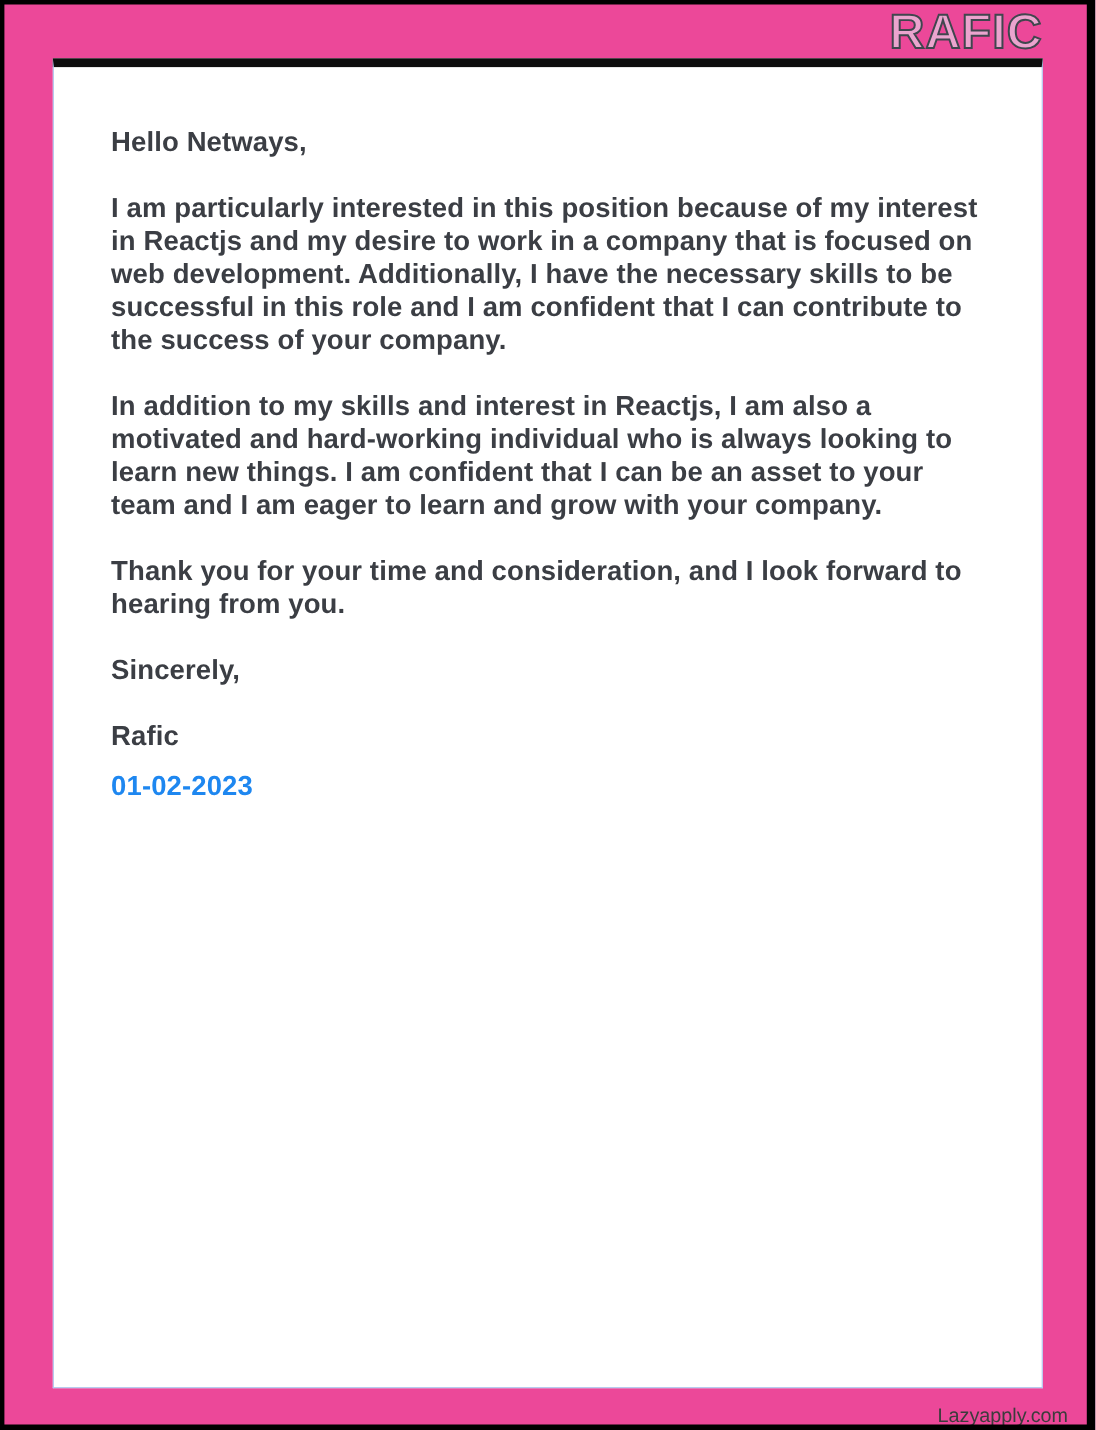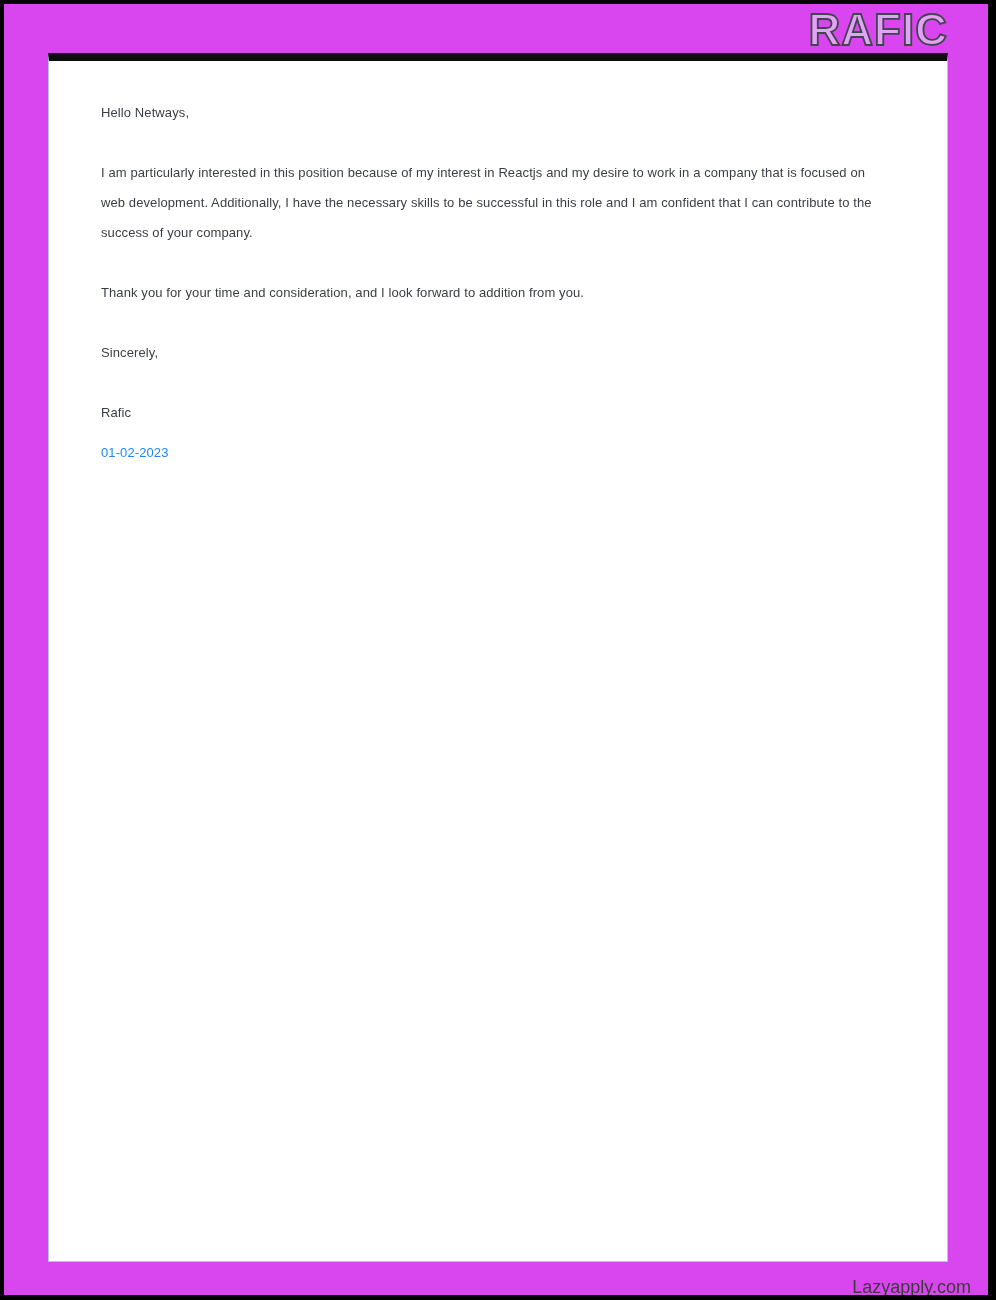--- a/index.html
+++ b/index.html
@@ -4,21 +4,21 @@
 <style>
   html, body {
     margin: 0;
     padding: 0;
     background: #ffffff;
   }
   .page {
     position: relative;
     width: 996px;
     height: 1300px;
-    background: #d946ef;
+    background: #ec4899;
     overflow: hidden;
     font-family: "Liberation Sans", "DejaVu Sans", sans-serif;
   }
   .frame {
     position: absolute;
     inset: 0;
     border-style: solid;
     border-color: #000000;
     border-width: 4px 8px 5px 4px;
     pointer-events: none;
@@ -46,25 +46,26 @@
     height: 1209px;
     box-sizing: border-box;
     background: #ffffff;
     border-top: 8px solid #0d0d0d;
     border-left: 1px solid #aec6ee;
     border-right: 1px solid #aec6ee;
     border-bottom: 1px solid #aec6ee;
     padding: 37px 56px 0 52px;
   }
   .letter p {
-    margin: 0 0 30px 0;
-    font-size: 13px;
+    margin: 16px 0 30px 0;
+    font-size: 25px;
     line-height: 30px;
     color: #3b3e44;
     letter-spacing: 0.1px;
+    font-weight: bold;
   }
   .letter p.signature {
     margin-bottom: 10px;
   }
   .letter p.date {
     color: #1e87f0;
     margin-bottom: 0;
   }
   .watermark {
     position: absolute;
@@ -84,22 +85,23 @@
 
   <div class="logo">RAFIC</div>
 
   <div class="letter">
 
     <p>Hello Netways,</p>
 
 
     <p>I am particularly interested in this position because of my interest in Reactjs and my desire to work in a company that is focused on web development. Additionally, I have the necessary skills to be successful in this role and I am confident that I can contribute to the success of your company.</p>
 
+    <p>In addition to my skills and interest in Reactjs, I am also a motivated and hard-working individual who is always looking to learn new things. I am confident that I can be an asset to your team and I am eager to learn and grow with your company.</p>
 
-    <p>Thank you for your time and consideration, and I look forward to addition from you.</p>
+    <p>Thank you for your time and consideration, and I look forward to hearing from you.</p>
 
     <p>Sincerely,</p>
 
     <p class="signature">Rafic</p>
 
     <p class="date">01-02-2023</p>
 
   </div>
 
   <div class="watermark">Lazyapply.com</div>

